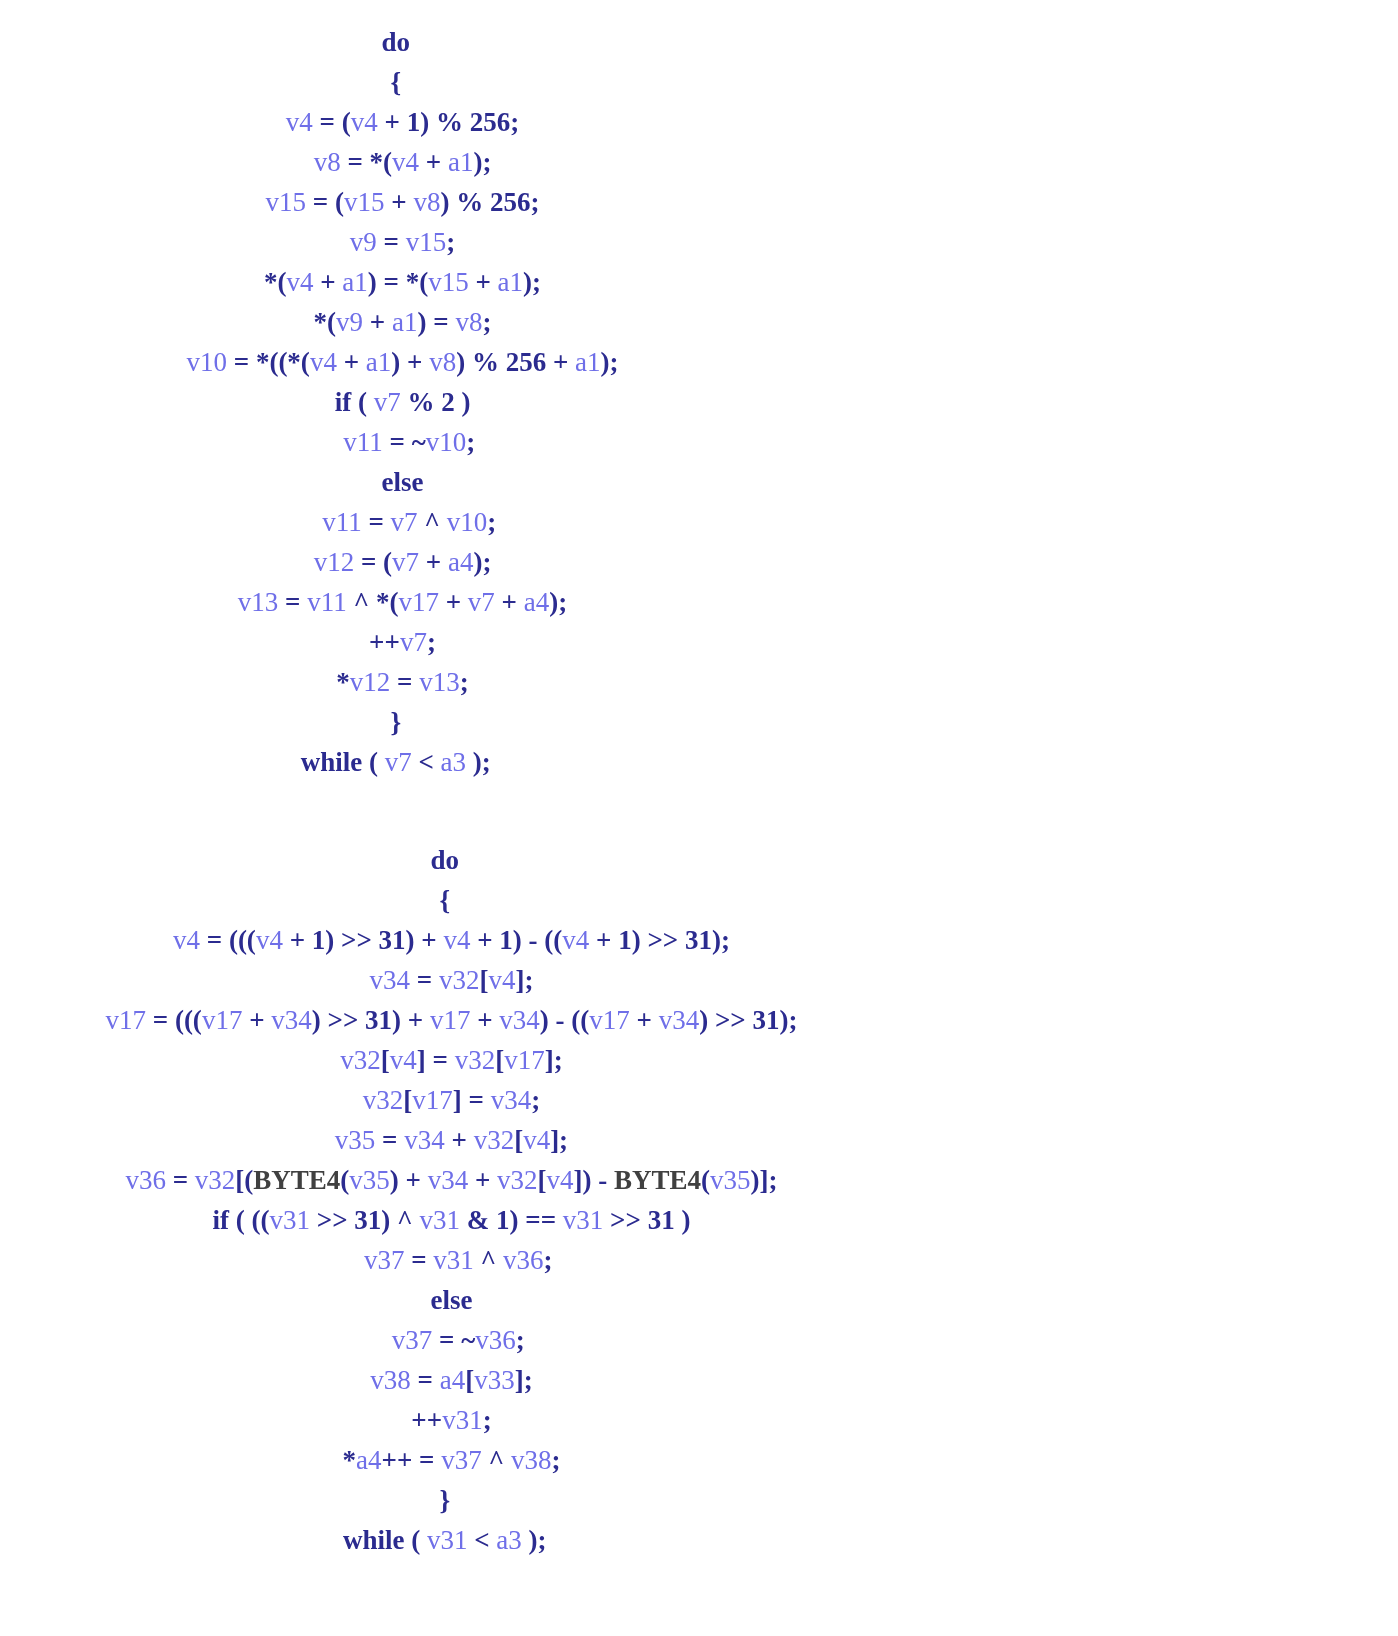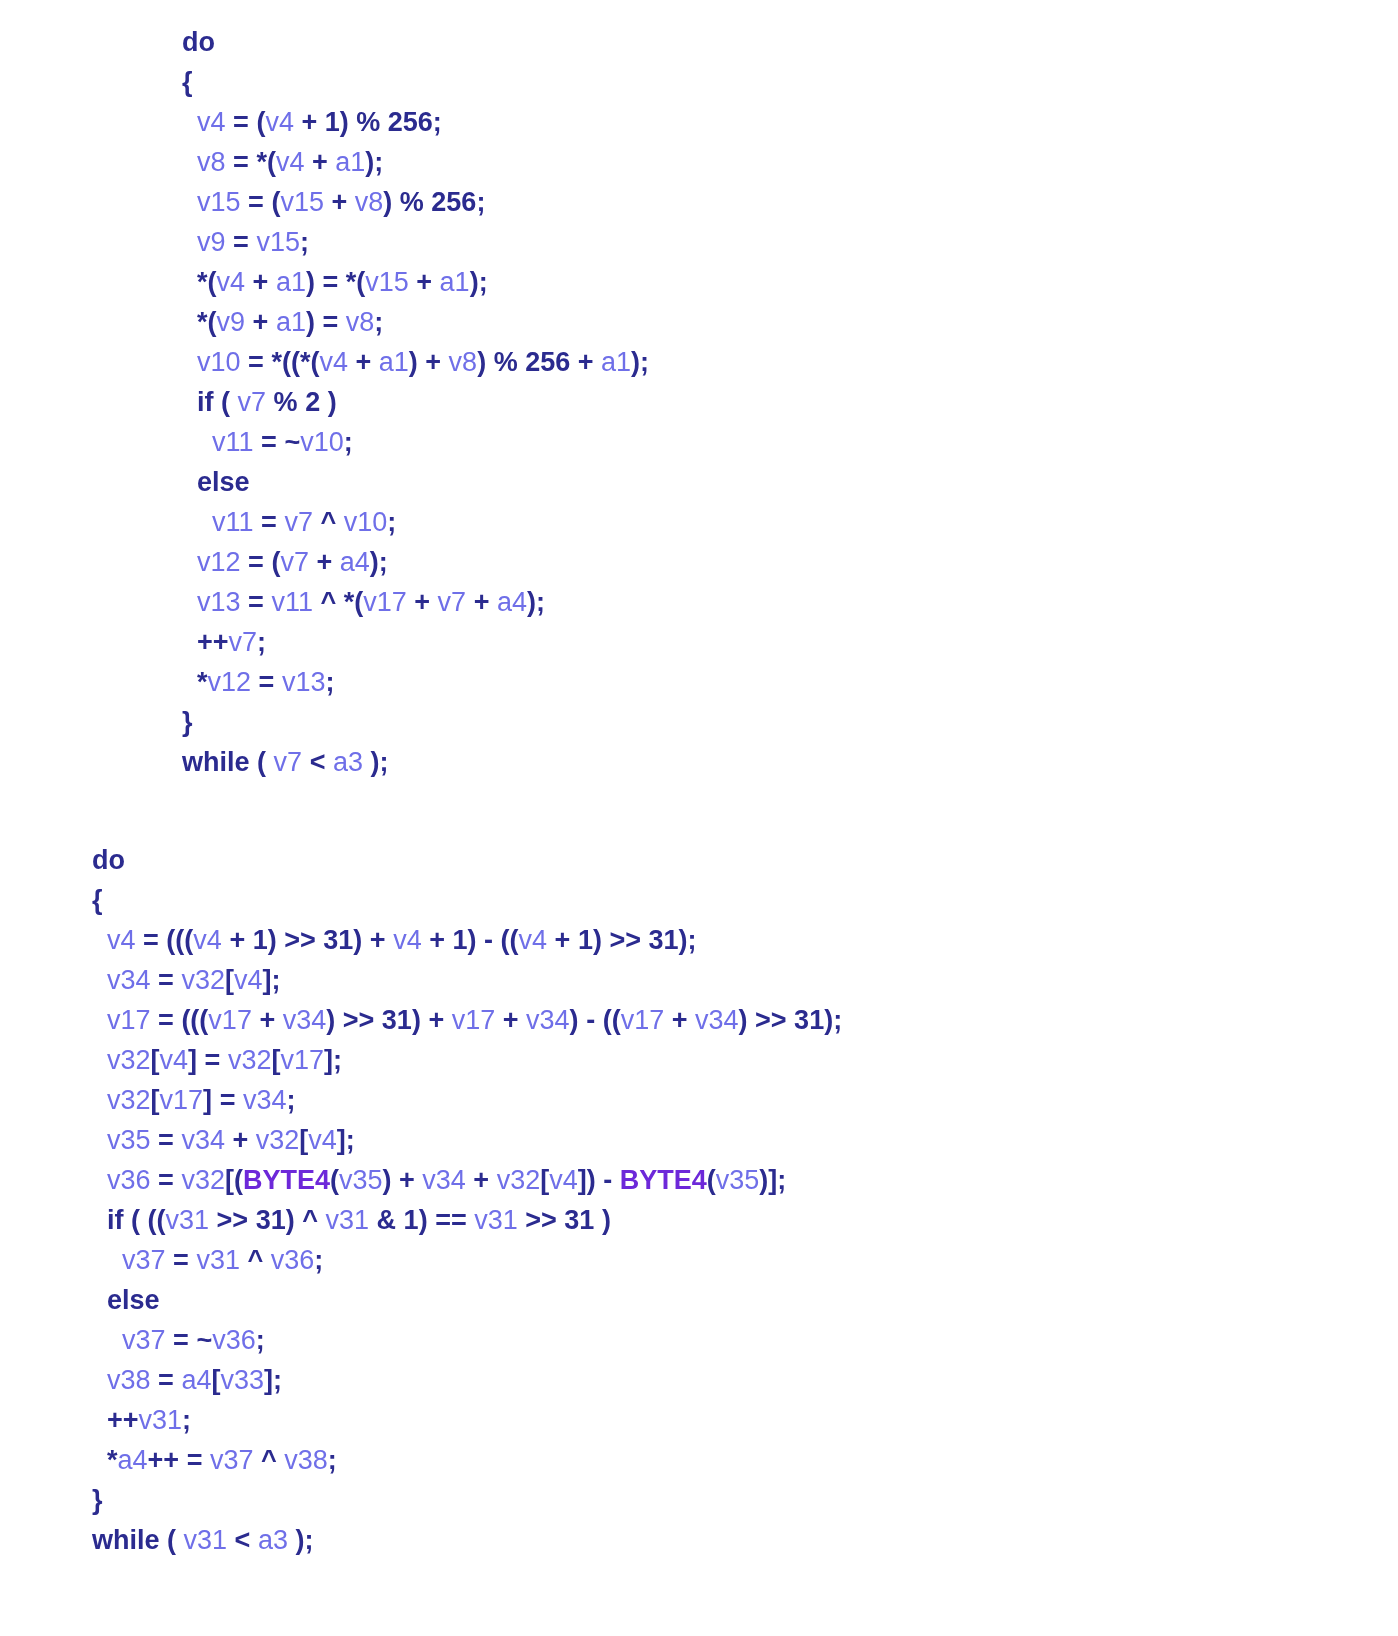--- a/index.html
+++ b/index.html
@@ -15,42 +15,43 @@
   }
   .page {
     position: relative;
     width: 1398px;
     height: 1636px;
     background: #ffffff;
   }
   .code-block {
     position: absolute;
     white-space: pre;
-    font-family: Liberation Sans, sans-serif;
+    font-family: Liberation Serif, serif;
     font-size: 27px;
     line-height: 40px;
     letter-spacing: 0px;
+    text-align: center;
   }
   #block-1 {
     left: 92px;
     top: 22px;
   }
   #block-2 {
     left: 92px;
     top: 840px;
   }
   .line {
     height: 40px;
   }
   
   .kw   { color: #2b2b8f; font-weight: bold; }
   .var  { color: #6f6fe8; }
   .num  { color: #2b2b8f; font-weight: bold; }
   .op   { color: #2b2b8f; font-weight: bold; }
-  .fn   { color: #6d28d9; font-weight: bold; }
+  .fn   { color: #404040; font-weight: bold; }
 </style>
 </head>
 <body>
 
 <div class="page">
 
   <div class="code-block" id="block-1"><div class="line">            <span class="kw">do</span></div><div class="line">            <span class="op">{</span></div><div class="line">              <span class="var">v4</span> <span class="op">=</span> <span class="op">(</span><span class="var">v4</span> <span class="op">+</span> <span class="num">1</span><span class="op">)</span> <span class="op">%</span> <span class="num">256</span><span class="op">;</span></div><div class="line">              <span class="var">v8</span> <span class="op">=</span> <span class="op">*(</span><span class="var">v4</span> <span class="op">+</span> <span class="var">a1</span><span class="op">);</span></div><div class="line">              <span class="var">v15</span> <span class="op">=</span> <span class="op">(</span><span class="var">v15</span> <span class="op">+</span> <span class="var">v8</span><span class="op">)</span> <span class="op">%</span> <span class="num">256</span><span class="op">;</span></div><div class="line">              <span class="var">v9</span> <span class="op">=</span> <span class="var">v15</span><span class="op">;</span></div><div class="line">              <span class="op">*(</span><span class="var">v4</span> <span class="op">+</span> <span class="var">a1</span><span class="op">)</span> <span class="op">=</span> <span class="op">*(</span><span class="var">v15</span> <span class="op">+</span> <span class="var">a1</span><span class="op">);</span></div><div class="line">              <span class="op">*(</span><span class="var">v9</span> <span class="op">+</span> <span class="var">a1</span><span class="op">)</span> <span class="op">=</span> <span class="var">v8</span><span class="op">;</span></div><div class="line">              <span class="var">v10</span> <span class="op">=</span> <span class="op">*((*(</span><span class="var">v4</span> <span class="op">+</span> <span class="var">a1</span><span class="op">)</span> <span class="op">+</span> <span class="var">v8</span><span class="op">)</span> <span class="op">%</span> <span class="num">256</span> <span class="op">+</span> <span class="var">a1</span><span class="op">);</span></div><div class="line">              <span class="kw">if</span> <span class="op">(</span> <span class="var">v7</span> <span class="op">%</span> <span class="num">2</span> <span class="op">)</span></div><div class="line">                <span class="var">v11</span> <span class="op">=</span> <span class="op">~</span><span class="var">v10</span><span class="op">;</span></div><div class="line">              <span class="kw">else</span></div><div class="line">                <span class="var">v11</span> <span class="op">=</span> <span class="var">v7</span> <span class="op">^</span> <span class="var">v10</span><span class="op">;</span></div><div class="line">              <span class="var">v12</span> <span class="op">=</span> <span class="op">(</span><span class="var">v7</span> <span class="op">+</span> <span class="var">a4</span><span class="op">);</span></div><div class="line">              <span class="var">v13</span> <span class="op">=</span> <span class="var">v11</span> <span class="op">^</span> <span class="op">*(</span><span class="var">v17</span> <span class="op">+</span> <span class="var">v7</span> <span class="op">+</span> <span class="var">a4</span><span class="op">);</span></div><div class="line">              <span class="op">++</span><span class="var">v7</span><span class="op">;</span></div><div class="line">              <span class="op">*</span><span class="var">v12</span> <span class="op">=</span> <span class="var">v13</span><span class="op">;</span></div><div class="line">            <span class="op">}</span></div><div class="line">            <span class="kw">while</span> <span class="op">(</span> <span class="var">v7</span> <span class="op">&lt;</span> <span class="var">a3</span> <span class="op">);</span></div></div>
   <div class="code-block" id="block-2"><div class="line"><span class="kw">do</span></div><div class="line"><span class="op">{</span></div><div class="line">  <span class="var">v4</span> <span class="op">=</span> <span class="op">(((</span><span class="var">v4</span> <span class="op">+</span> <span class="num">1</span><span class="op">)</span> <span class="op">&gt;&gt;</span> <span class="num">31</span><span class="op">)</span> <span class="op">+</span> <span class="var">v4</span> <span class="op">+</span> <span class="num">1</span><span class="op">)</span> <span class="op">-</span> <span class="op">((</span><span class="var">v4</span> <span class="op">+</span> <span class="num">1</span><span class="op">)</span> <span class="op">&gt;&gt;</span> <span class="num">31</span><span class="op">);</span></div><div class="line">  <span class="var">v34</span> <span class="op">=</span> <span class="var">v32</span><span class="op">[</span><span class="var">v4</span><span class="op">];</span></div><div class="line">  <span class="var">v17</span> <span class="op">=</span> <span class="op">(((</span><span class="var">v17</span> <span class="op">+</span> <span class="var">v34</span><span class="op">)</span> <span class="op">&gt;&gt;</span> <span class="num">31</span><span class="op">)</span> <span class="op">+</span> <span class="var">v17</span> <span class="op">+</span> <span class="var">v34</span><span class="op">)</span> <span class="op">-</span> <span class="op">((</span><span class="var">v17</span> <span class="op">+</span> <span class="var">v34</span><span class="op">)</span> <span class="op">&gt;&gt;</span> <span class="num">31</span><span class="op">);</span></div><div class="line">  <span class="var">v32</span><span class="op">[</span><span class="var">v4</span><span class="op">]</span> <span class="op">=</span> <span class="var">v32</span><span class="op">[</span><span class="var">v17</span><span class="op">];</span></div><div class="line">  <span class="var">v32</span><span class="op">[</span><span class="var">v17</span><span class="op">]</span> <span class="op">=</span> <span class="var">v34</span><span class="op">;</span></div><div class="line">  <span class="var">v35</span> <span class="op">=</span> <span class="var">v34</span> <span class="op">+</span> <span class="var">v32</span><span class="op">[</span><span class="var">v4</span><span class="op">];</span></div><div class="line">  <span class="var">v36</span> <span class="op">=</span> <span class="var">v32</span><span class="op">[(</span><span class="fn">BYTE4</span><span class="op">(</span><span class="var">v35</span><span class="op">)</span> <span class="op">+</span> <span class="var">v34</span> <span class="op">+</span> <span class="var">v32</span><span class="op">[</span><span class="var">v4</span><span class="op">])</span> <span class="op">-</span> <span class="fn">BYTE4</span><span class="op">(</span><span class="var">v35</span><span class="op">)];</span></div><div class="line">  <span class="kw">if</span> <span class="op">(</span> <span class="op">((</span><span class="var">v31</span> <span class="op">&gt;&gt;</span> <span class="num">31</span><span class="op">)</span> <span class="op">^</span> <span class="var">v31</span> <span class="op">&amp;</span> <span class="num">1</span><span class="op">)</span> <span class="op">==</span> <span class="var">v31</span> <span class="op">&gt;&gt;</span> <span class="num">31</span> <span class="op">)</span></div><div class="line">    <span class="var">v37</span> <span class="op">=</span> <span class="var">v31</span> <span class="op">^</span> <span class="var">v36</span><span class="op">;</span></div><div class="line">  <span class="kw">else</span></div><div class="line">    <span class="var">v37</span> <span class="op">=</span> <span class="op">~</span><span class="var">v36</span><span class="op">;</span></div><div class="line">  <span class="var">v38</span> <span class="op">=</span> <span class="var">a4</span><span class="op">[</span><span class="var">v33</span><span class="op">];</span></div><div class="line">  <span class="op">++</span><span class="var">v31</span><span class="op">;</span></div><div class="line">  <span class="op">*</span><span class="var">a4</span><span class="op">++</span> <span class="op">=</span> <span class="var">v37</span> <span class="op">^</span> <span class="var">v38</span><span class="op">;</span></div><div class="line"><span class="op">}</span></div><div class="line"><span class="kw">while</span> <span class="op">(</span> <span class="var">v31</span> <span class="op">&lt;</span> <span class="var">a3</span> <span class="op">);</span></div></div>
 
 </div>

